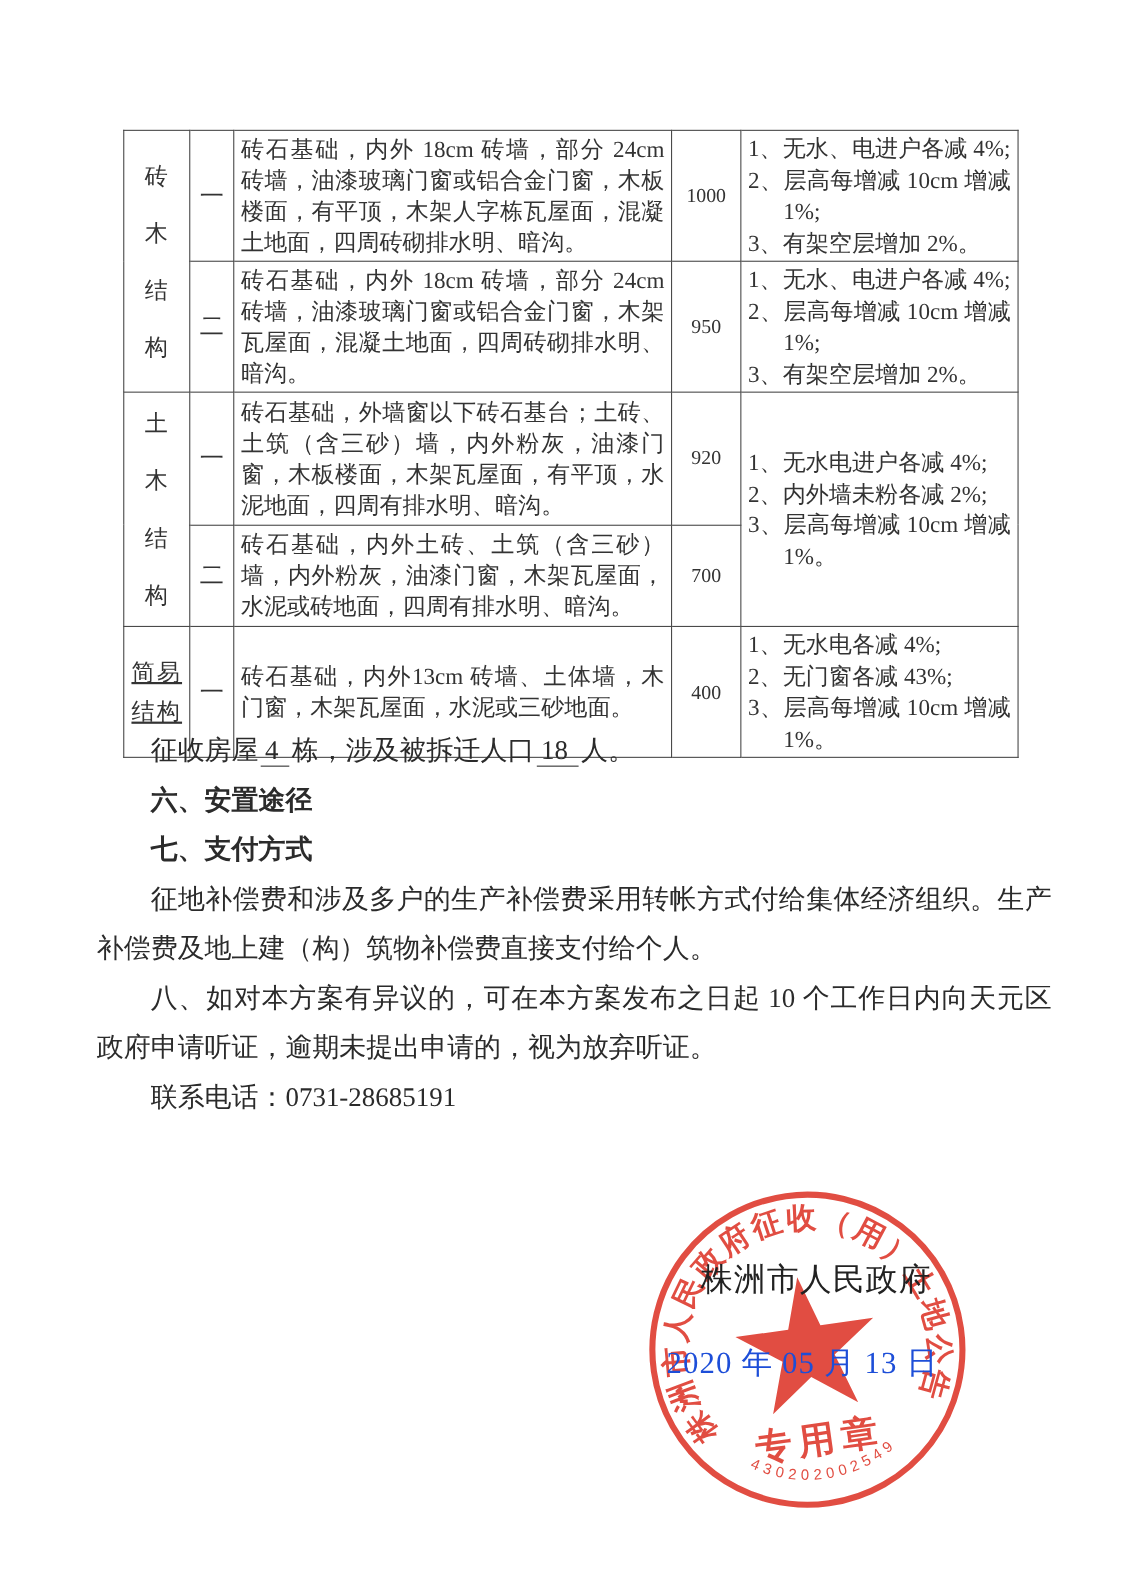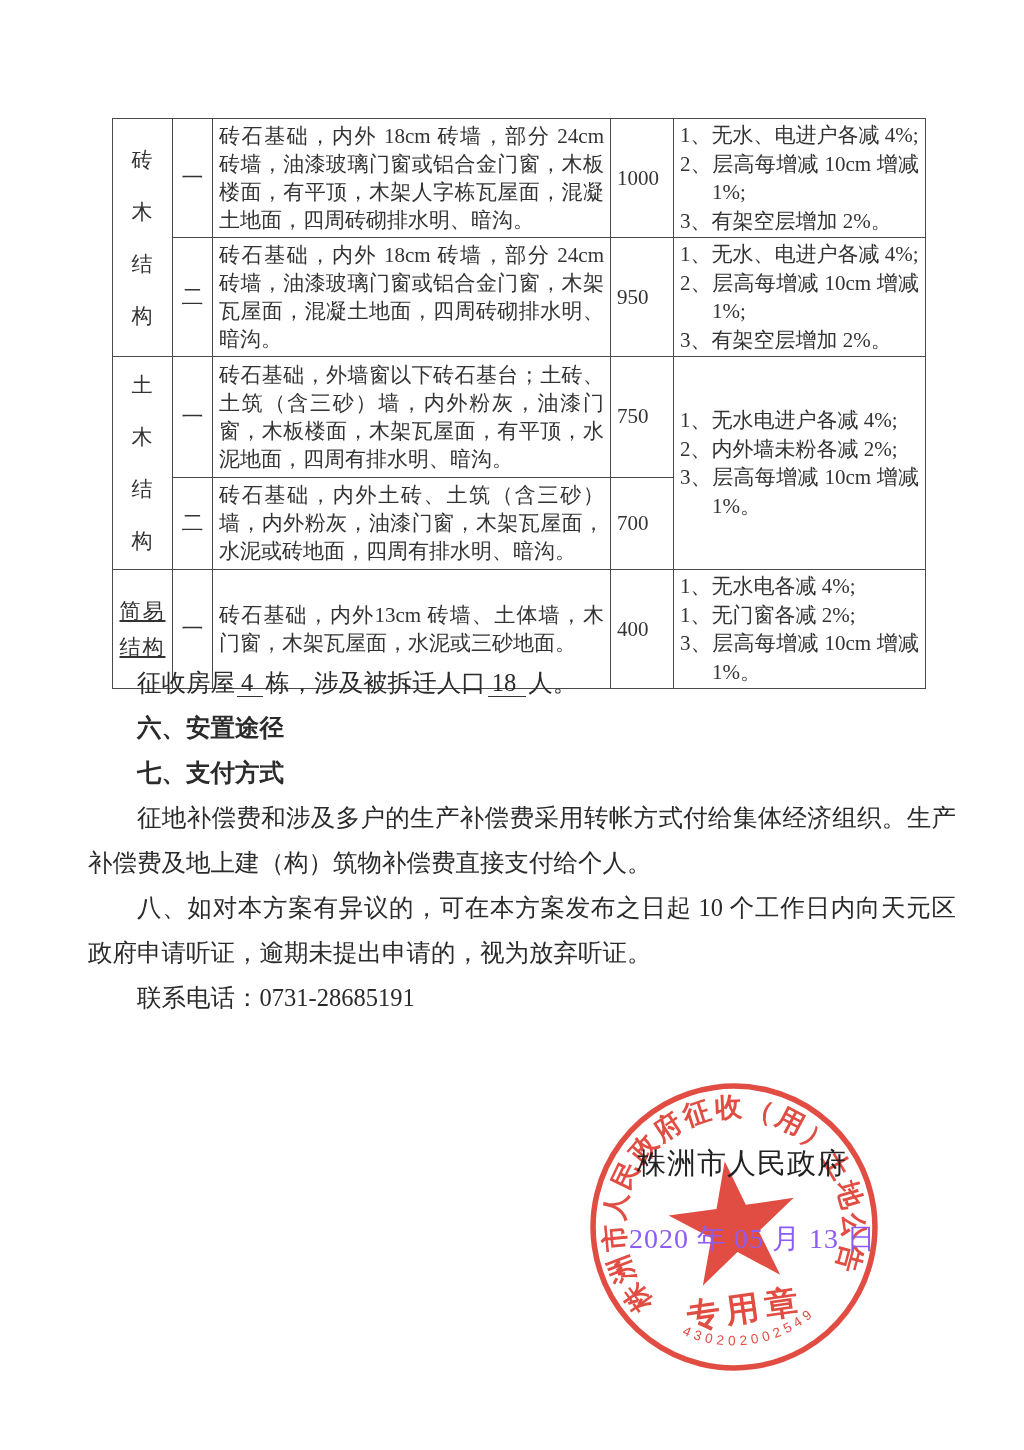--- a/index.html
+++ b/index.html
@@ -30,21 +30,21 @@
   tr.row1{height:118px;} tr.row2{height:116px;} tr.row3{height:110px;} tr.row4{height:85px;} tr.row5{height:110px;}
   td.c-group{text-align:center;}
   .lab4{white-space:pre-line;line-height:52px;letter-spacing:1px;}
   .lab2{white-space:pre-line;line-height:36px;letter-spacing:2px;text-decoration:underline;}
   td.c-grade{text-align:center;font-size:22px;}
   td.c-desc{
     text-align:justify;
     line-height:28px;
     padding:4px 8px;
   }
-  td.c-val{text-align:left;font-size:21px;}
+  td.c-val{text-align:center;font-size:18px;}
   td.c-notes{padding:4px 4px 4px 8px;vertical-align:middle;}
   .note{
     line-height:28.5px;
     padding-left:32px;
     text-indent:-32px;
     text-align:justify;
   }
 
   
   .content{
@@ -59,22 +59,22 @@
     margin:0 2px;
   }
 
   
   .issuer-line{
     position:absolute;left:637px;top:1144px;
     font-size:29px;letter-spacing:1px;color:#222;
     white-space:nowrap;z-index:3;
   }
   .date-line{
-    position:absolute;left:629px;top:1220px;
-    font-size:28px;letter-spacing:1px;color:#8b5cf6;
+    position:absolute;left:606px;top:1220px;
+    font-size:28px;letter-spacing:1px;color:#1d4ed8;
     white-space:nowrap;z-index:3;
   }
 
   
   .seal{
     position:absolute;left:583px;top:1076px;
     width:302px;height:302px;
     transform:rotate(-8deg);
     z-index:2;
     opacity:0.88;
@@ -122,21 +122,21 @@
       </tr>
       <tr class="row3">
         <td class="c-group" rowspan="2">
             <div class="lab4">土
 木
 结
 构</div>
           </td>
         <td class="c-grade">一</td>
         <td class="c-desc">砖石基础，外墙窗以下砖石基台；土砖、土筑（含三砂）墙，内外粉灰，油漆门窗，木板楼面，木架瓦屋面，有平顶，水泥地面，四周有排水明、暗沟。</td>
-        <td class="c-val">750</td>
+        <td class="c-val">920</td>
         <td class="c-notes" rowspan="2">
           <div class="note">1、无水电进户各减 4%;</div>
           <div class="note">2、内外墙未粉各减 2%;</div>
           <div class="note">3、层高每增减 10cm 增减 1%。</div>
         </td>
       </tr>
       <tr class="row4">
         <td class="c-grade">二</td>
         <td class="c-desc">砖石基础，内外土砖、土筑（含三砂）墙，内外粉灰，油漆门窗，木架瓦屋面，水泥或砖地面，四周有排水明、暗沟。</td>
         <td class="c-val">700</td>
@@ -144,21 +144,21 @@
       <tr class="row5">
         <td class="c-group">
             <div class="lab2">简易
 结构</div>
           </td>
         <td class="c-grade">一</td>
         <td class="c-desc">砖石基础，内外13cm 砖墙、土体墙，木门窗，木架瓦屋面，水泥或三砂地面。</td>
         <td class="c-val">400</td>
         <td class="c-notes">
           <div class="note">1、无水电各减 4%;</div>
-          <div class="note">1、无门窗各减 2%;</div>
+          <div class="note">2、无门窗各减 43%;</div>
           <div class="note">3、层高每增减 10cm 增减 1%。</div>
         </td>
       </tr>
     </tbody>
   </table>
 
   <div class="content">
     <p><span>征收房屋</span><span class="u">4</span><span>栋，涉及被拆迁人口</span><span class="u">18</span><span>人。</span></p>
     <p class="heading">六、安置途径</p>
     <p class="heading">七、支付方式</p>

